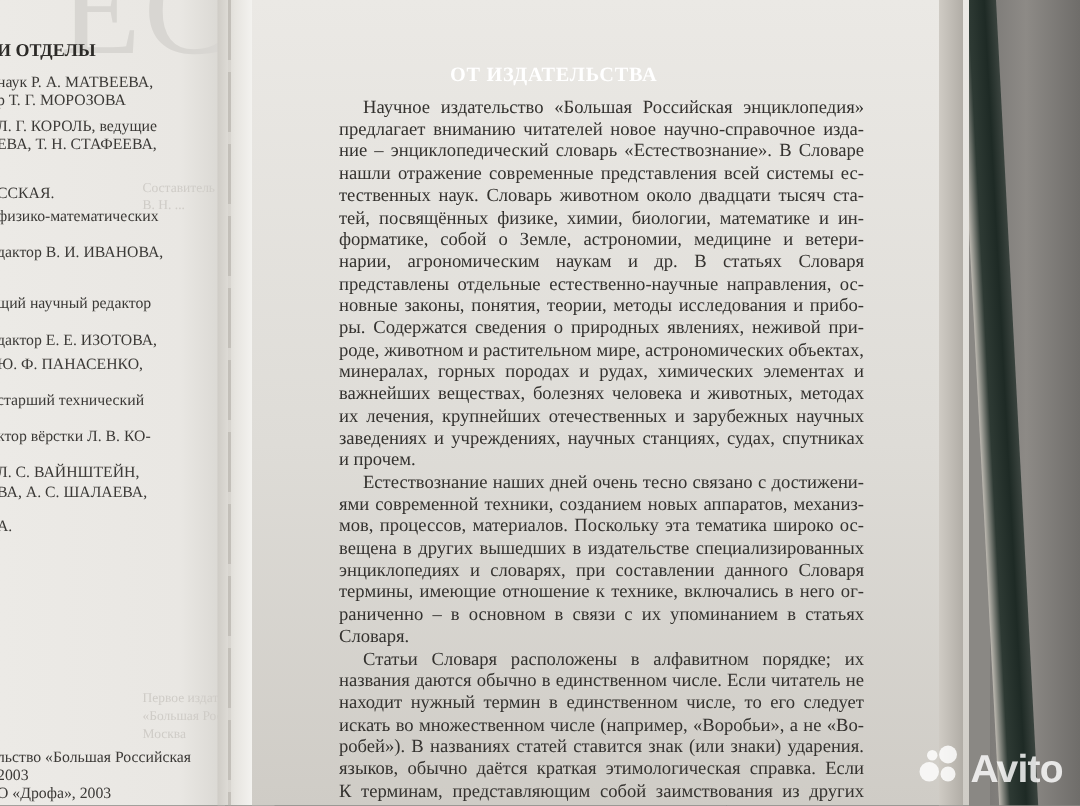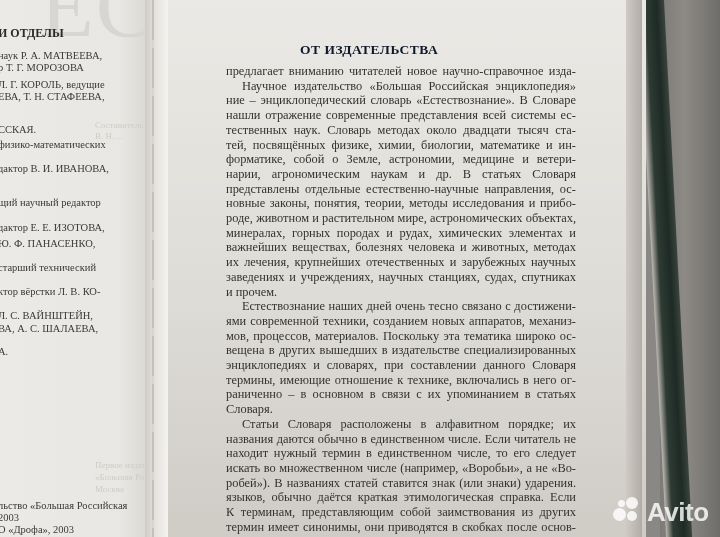--- a/index.html
+++ b/index.html
@@ -47,21 +47,21 @@
   }
   .left-text {
     position:absolute; left:-2px; font-size:10.5px; color:#3b3936; white-space:nowrap;
   }
   .left-heading { font-weight:bold; font-size:12px; color:#2c2a27; }
   .ghost-text {
     position:absolute; left:95px; font-size:9px; color:#cfccc7; white-space:nowrap;
   }
   .heading {
     position:absolute; left:300px; top:42px; font-size:13.5px; font-weight:bold;
-    color:#0f172a; letter-spacing:.5px;
+    color:#ffffff; letter-spacing:.5px;
   }
   .body-text {
     position:absolute; left:226px; top:64px; width:350px;
     font-size:12.4px; line-height:14.7px; color:#34322f;
     text-align:justify;
   }
   .body-text p { margin:0; }
   .body-text .line { display:block; text-align:justify; text-align-last:justify; white-space:nowrap; }
   .body-text .line.last { text-align-last:left; }
   .body-text .indent { padding-left:16px; }
@@ -110,30 +110,31 @@
 
   <div class="gutter"></div>
   <div class="gutter-thread"></div>
 
   <div class="right-page"></div>
   <div class="right-page-edge"></div>
 
   <div class="heading">ОТ ИЗДАТЕЛЬСТВА</div>
   <div class="body-text" id="bodyText">
       <p>
+        <span class="line indent">Научное издательство «Большая Российская энциклопедия»</span>
         <span class="line">предлагает вниманию читателей новое научно-справочное изда-</span>
-        <span class="line indent">Научное издательство «Большая Российская энциклопедия»</span>
         <span class="line">ние – энциклопедический словарь «Естествознание». В Словаре</span>
         <span class="line">нашли отражение современные представления всей системы ес-</span>
-        <span class="line">тественных наук. Словарь методах около двадцати тысяч ста-</span>
+        <span class="line">тественных наук. Словарь животном около двадцати тысяч ста-</span>
         <span class="line">тей, посвящённых физике, химии, биологии, математике и ин-</span>
         <span class="line">форматике, собой о Земле, астрономии, медицине и ветери-</span>
         <span class="line">нарии, агрономическим наукам и др. В статьях Словаря</span>
         <span class="line">представлены отдельные естественно-научные направления, ос-</span>
         <span class="line">новные законы, понятия, теории, методы исследования и прибо-</span>
+        <span class="line">ры. Содержатся сведения о природных явлениях, неживой при-</span>
         <span class="line">роде, животном и растительном мире, астрономических объектах,</span>
         <span class="line">минералах, горных породах и рудах, химических элементах и</span>
         <span class="line">важнейших веществах, болезнях человека и животных, методах</span>
         <span class="line">их лечения, крупнейших отечественных и зарубежных научных</span>
         <span class="line">заведениях и учреждениях, научных станциях, судах, спутниках</span>
         <span class="line last">и прочем.</span>
       </p>
       <p>
         <span class="line indent">Естествознание наших дней очень тесно связано с достижени-</span>
         <span class="line">ями современной техники, созданием новых аппаратов, механиз-</span>

